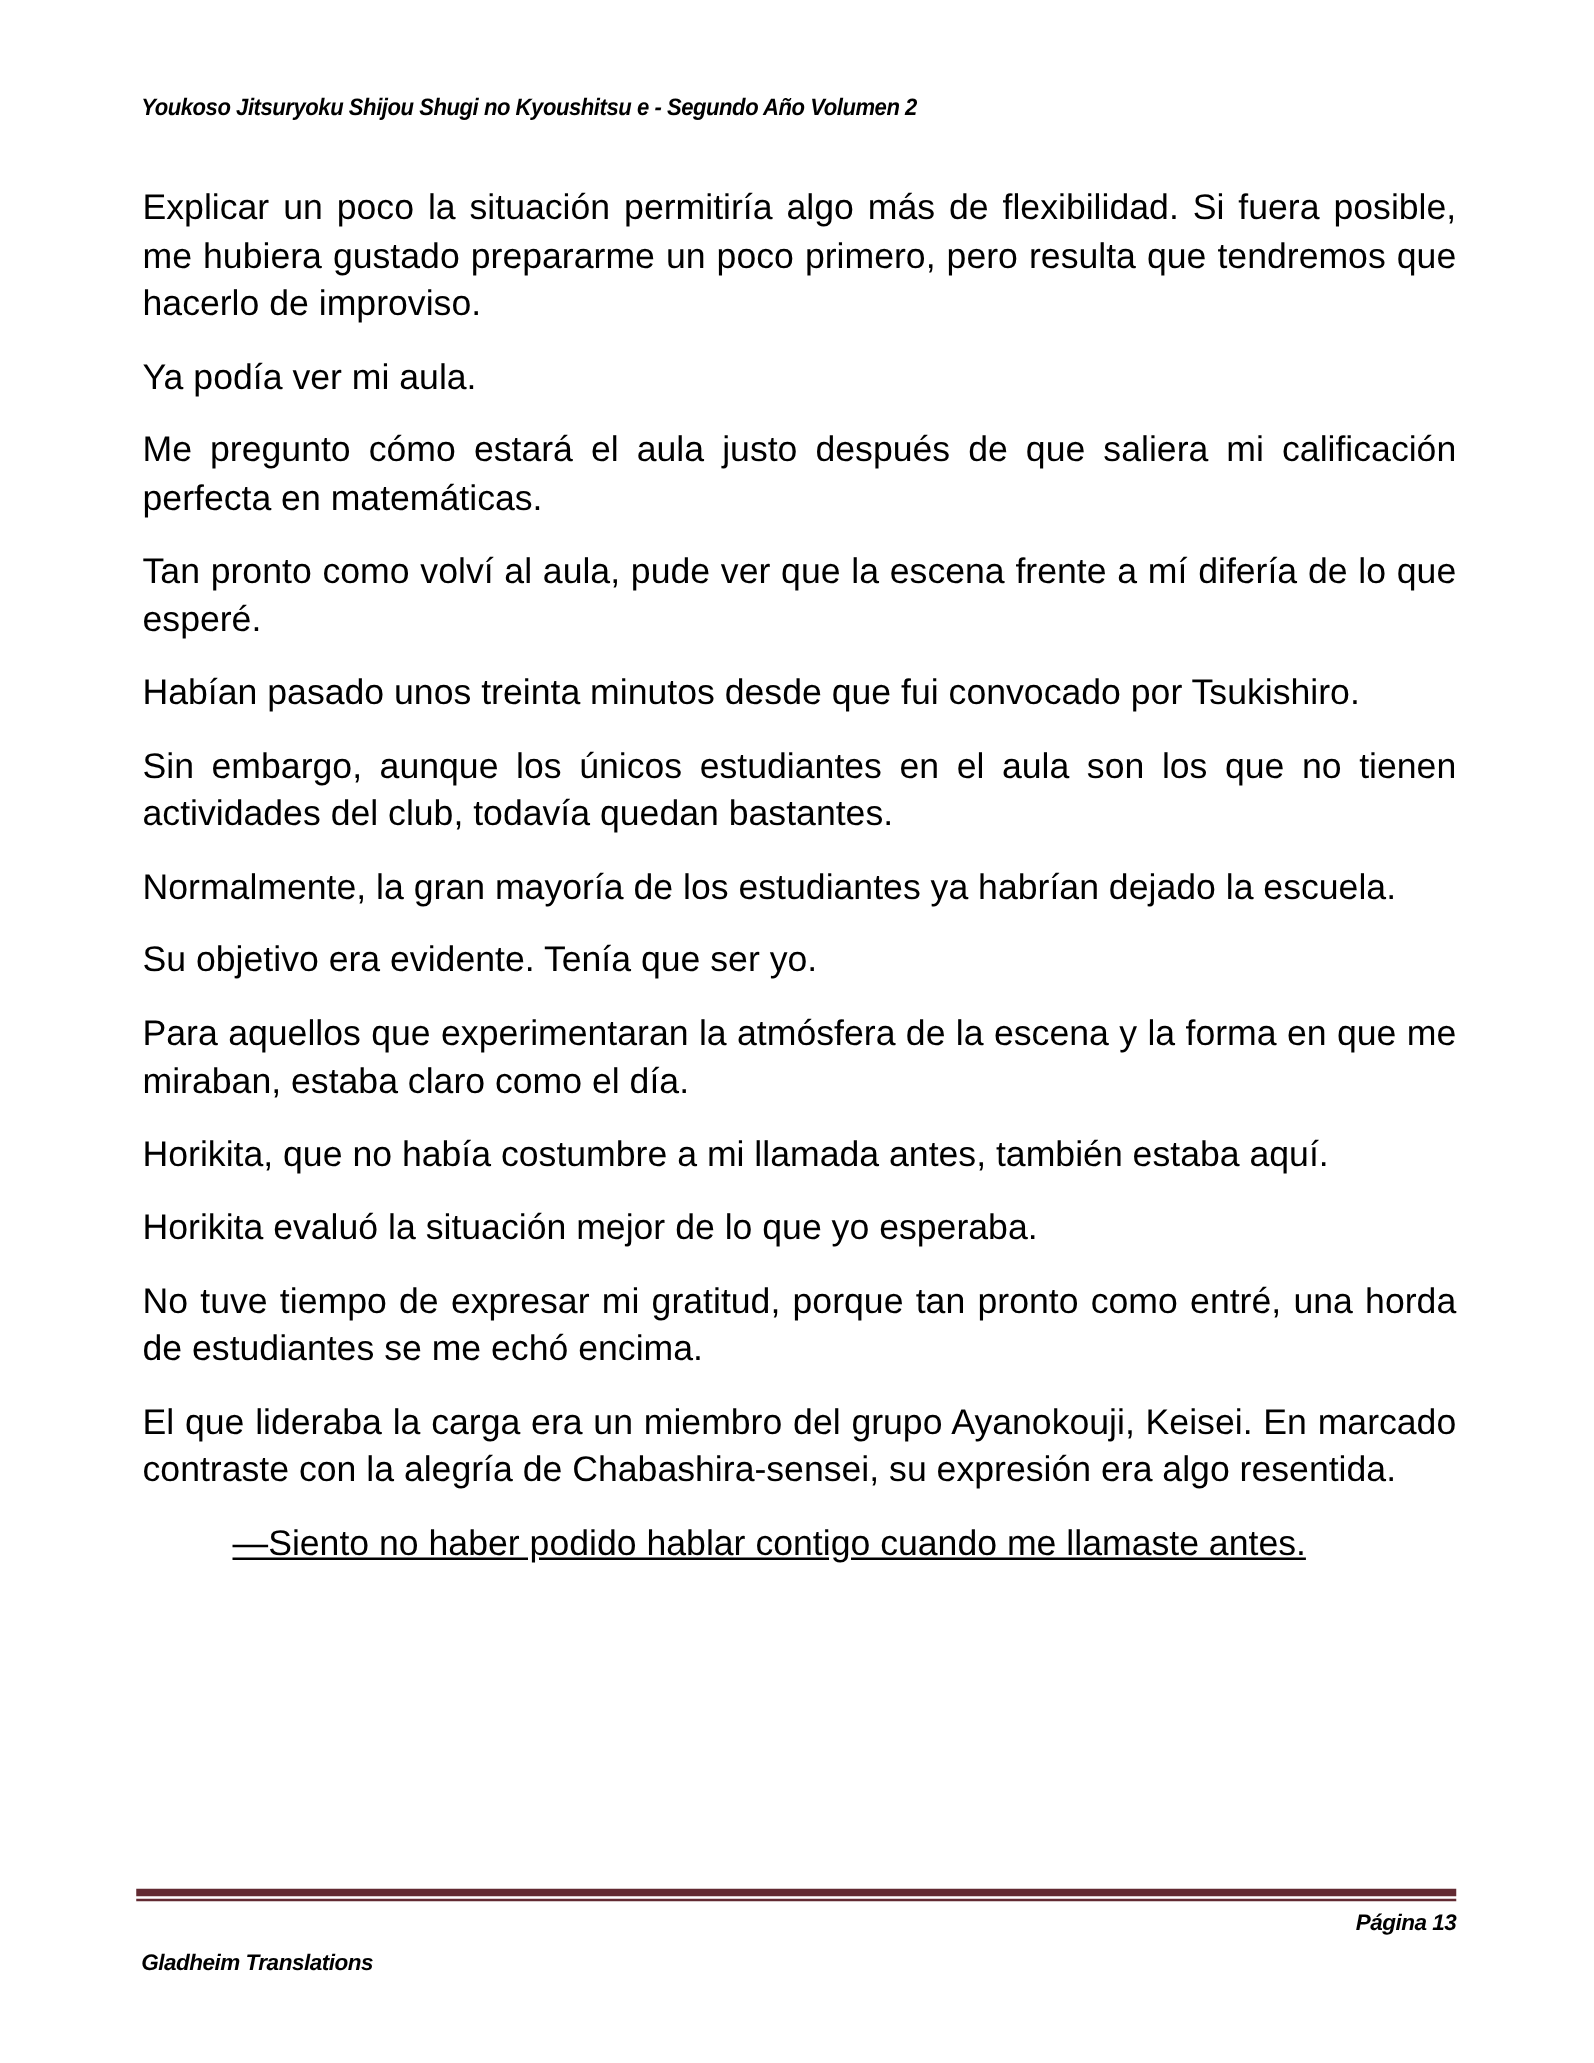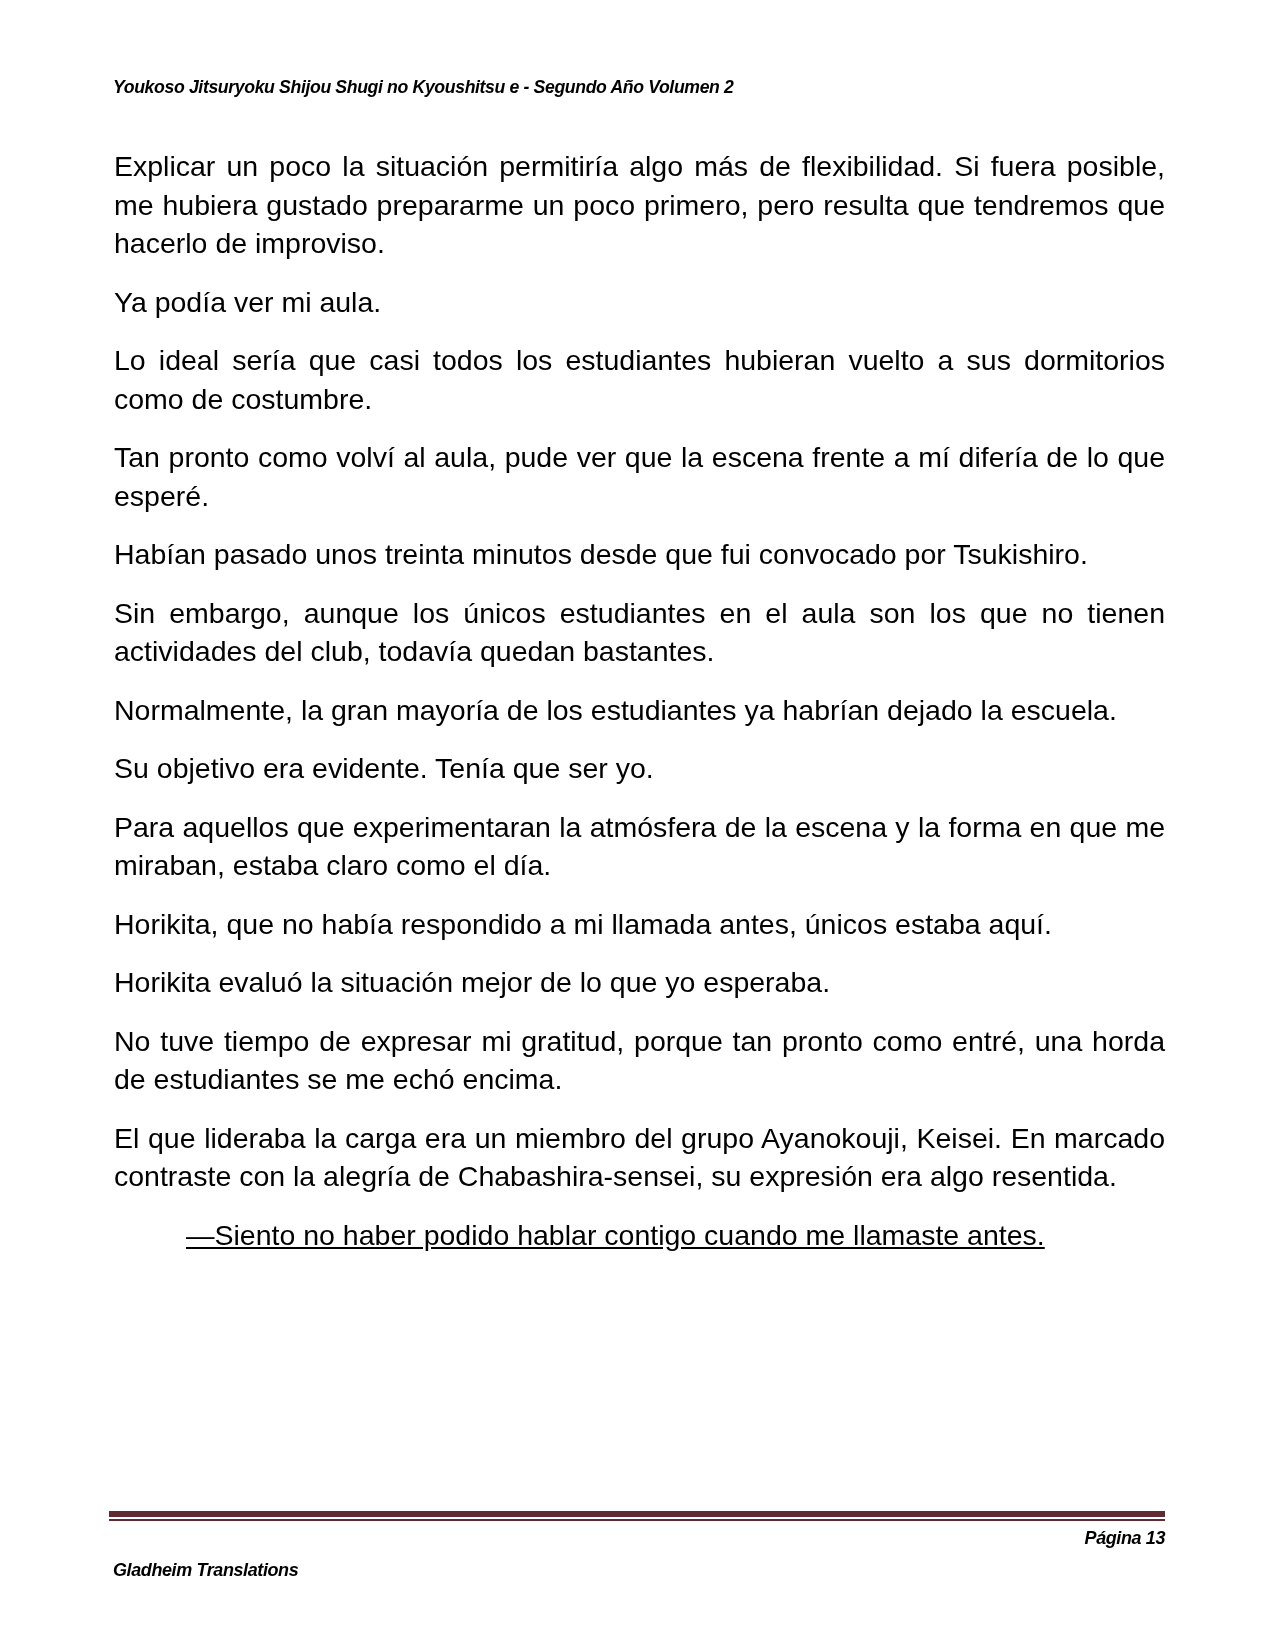--- a/index.html
+++ b/index.html
@@ -87,28 +87,28 @@
   }
 </style>
 </head>
 <body style="background: rgb(255, 255, 255); color: rgb(0, 0, 0);">
 
 <div class="page-header">Youkoso Jitsuryoku Shijou Shugi no Kyoushitsu e - Segundo Año Volumen 2</div>
 
 <div class="page-body">
   <p class="para">Explicar un poco la situación permitiría algo más de flexibilidad. Si fuera posible, me hubiera gustado prepararme un poco primero, pero resulta que tendremos que hacerlo de improviso.</p>
   <p class="para">Ya podía ver mi aula.</p>
-  <p class="para">Lo ideal sería que casi todos los estudiantes hubieran vuelto a sus dormitorios como de costumbre.</p>
+  <p class="para">Me pregunto cómo estará el aula justo después de que saliera mi calificación perfecta en matemáticas.</p>
   <p class="para">Tan pronto como volví al aula, pude ver que la escena frente a mí difería de lo que esperé.</p>
   <p class="para">Habían pasado unos treinta minutos desde que fui convocado por Tsukishiro.</p>
   <p class="para">Sin embargo, aunque los únicos estudiantes en el aula son los que no tienen actividades del club, todavía quedan bastantes.</p>
   <p class="para">Normalmente, la gran mayoría de los estudiantes ya habrían dejado la escuela.</p>
   <p class="para">Su objetivo era evidente. Tenía que ser yo.</p>
   <p class="para">Para aquellos que experimentaran la atmósfera de la escena y la forma en que me miraban, estaba claro como el día.</p>
-  <p class="para">Horikita, que no había respondido a mi llamada antes, únicos estaba aquí.</p>
+  <p class="para">Horikita, que no había costumbre a mi llamada antes, también estaba aquí.</p>
   <p class="para">Horikita evaluó la situación mejor de lo que yo esperaba.</p>
   <p class="para">No tuve tiempo de expresar mi gratitud, porque tan pronto como entré, una horda de estudiantes se me echó encima.</p>
   <p class="para">El que lideraba la carga era un miembro del grupo Ayanokouji, Keisei. En marcado contraste con la alegría de Chabashira-sensei, su expresión era algo resentida.</p>
   <p class="para dialogue">—Siento no haber podido hablar contigo cuando me llamaste antes.</p>
 </div>
 
 <div class="footer-rule">
   <div class="thick" style="background: rgb(98, 42, 50);"></div>
   <div class="thin" style="background: rgb(98, 42, 50);"></div>
 </div>

